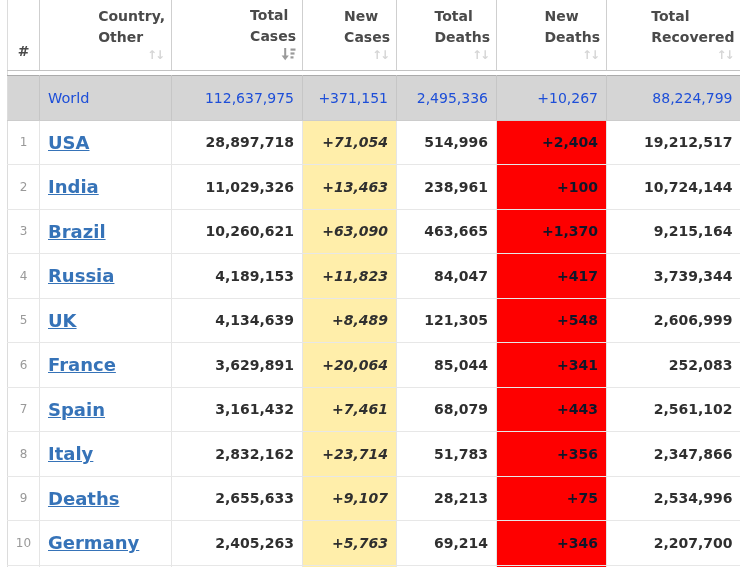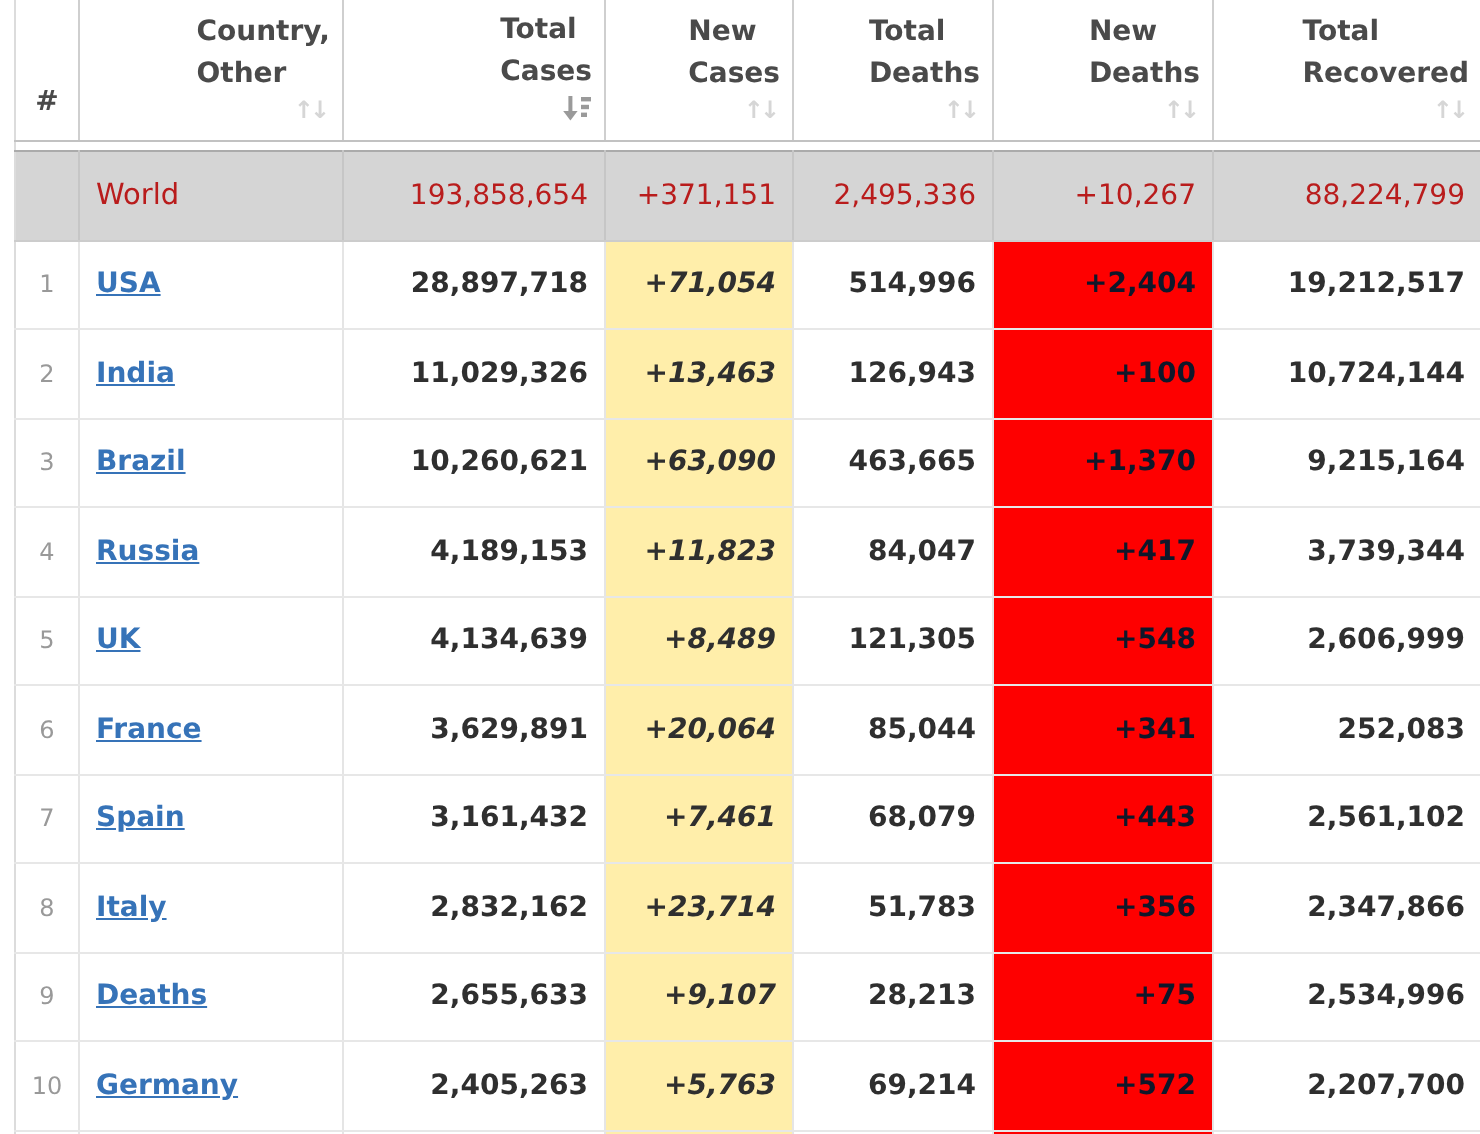--- a/index.html
+++ b/index.html
@@ -38,29 +38,29 @@
   }
   tbody td:last-child { border-right:none;padding-left:14px; }
 
   td.rank   { text-align:center; color:#999; font-size:12px; padding:0 4px; }
   td.country{ text-align:left; }
   td.num    { text-align:right; font-weight:bold; white-space:nowrap; }
   td.new-cases  { background:var(--new-cases-bg,#ffeeaa);font-style:italic; }
   td.new-deaths { background:var(--new-deaths-bg,#fe0000); color:#0f172a; }
 
   a.country-link {
-    color:var(--link,#3673b8); font-weight:bold; text-decoration:underline; font-size:14px;
+    color:var(--link,#3673b8); font-weight:bold; text-decoration:underline; font-size:18px;
   }
 
   
   tr.spacer-row td { height:4px; border:none; background:#fff; padding:0; }
 
   
   tr.world-row td {
-    background:var(--world-row-bg,#d5d5d5); font-weight:normal; color:#b91c1c;
+    background:var(--world-row-bg,#d5d5d5); font-weight:normal; color:#1d4ed8;
     border-top:1px solid #ababab; border-right:1px solid #c6c6c6; border-bottom:1px solid #cccccc;
   }
   tr.world-row td:last-child { border-right:none; }
   tr.world-row td.num { font-weight:normal; }
   tr.world-row td.country { font-size:14.5px; }
 
   
   tr.partial-row td { height:43.5px; }
 </style>
 </head>
@@ -133,42 +133,42 @@
     </thead>
 
     <tbody>
       <tr class="spacer-row">
           <td colspan="7"></td>
         </tr>
 
       <tr class="world-row">
         <td class="rank"></td>
         <td class="country">World</td>
-        <td class="num">193,858,654</td>
+        <td class="num">112,637,975</td>
         <td class="num">+371,151</td>
         <td class="num">2,495,336</td>
         <td class="num">+10,267</td>
         <td class="num">88,224,799</td>
       </tr>
 
       <tr class="data-row">
     <td class="rank"><span>1</span></td>
     <td class="country"><a href="#" class="country-link">USA</a></td>
     <td class="num"><span>28,897,718</span></td>
     <td class="num new-cases"><span>+71,054</span></td>
     <td class="num"><span>514,996</span></td>
     <td class="num new-deaths"><span>+2,404</span></td>
     <td class="num"><span>19,212,517</span></td>
   </tr>
         <tr class="data-row">
     <td class="rank"><span>2</span></td>
     <td class="country"><a href="#" class="country-link">India</a></td>
     <td class="num"><span>11,029,326</span></td>
     <td class="num new-cases"><span>+13,463</span></td>
-    <td class="num"><span>126,943</span></td>
+    <td class="num"><span>238,961</span></td>
     <td class="num new-deaths"><span>+100</span></td>
     <td class="num"><span>10,724,144</span></td>
   </tr>
         <tr class="data-row">
     <td class="rank"><span>3</span></td>
     <td class="country"><a href="#" class="country-link">Brazil</a></td>
     <td class="num"><span>10,260,621</span></td>
     <td class="num new-cases"><span>+63,090</span></td>
     <td class="num"><span>463,665</span></td>
     <td class="num new-deaths"><span>+1,370</span></td>
@@ -227,21 +227,21 @@
     <td class="num"><span>28,213</span></td>
     <td class="num new-deaths"><span>+75</span></td>
     <td class="num"><span>2,534,996</span></td>
   </tr>
         <tr class="data-row">
     <td class="rank"><span>10</span></td>
     <td class="country"><a href="#" class="country-link">Germany</a></td>
     <td class="num"><span>2,405,263</span></td>
     <td class="num new-cases"><span>+5,763</span></td>
     <td class="num"><span>69,214</span></td>
-    <td class="num new-deaths"><span>+572</span></td>
+    <td class="num new-deaths"><span>+346</span></td>
     <td class="num"><span>2,207,700</span></td>
   </tr>
         <tr class="partial-row" id="partial-row">
         <td class="rank"></td>
         <td class="country"></td>
         <td class="num"></td>
         <td class="num new-cases"></td>
         <td class="num"></td>
         <td class="num new-deaths"></td>
         <td class="num"></td>

